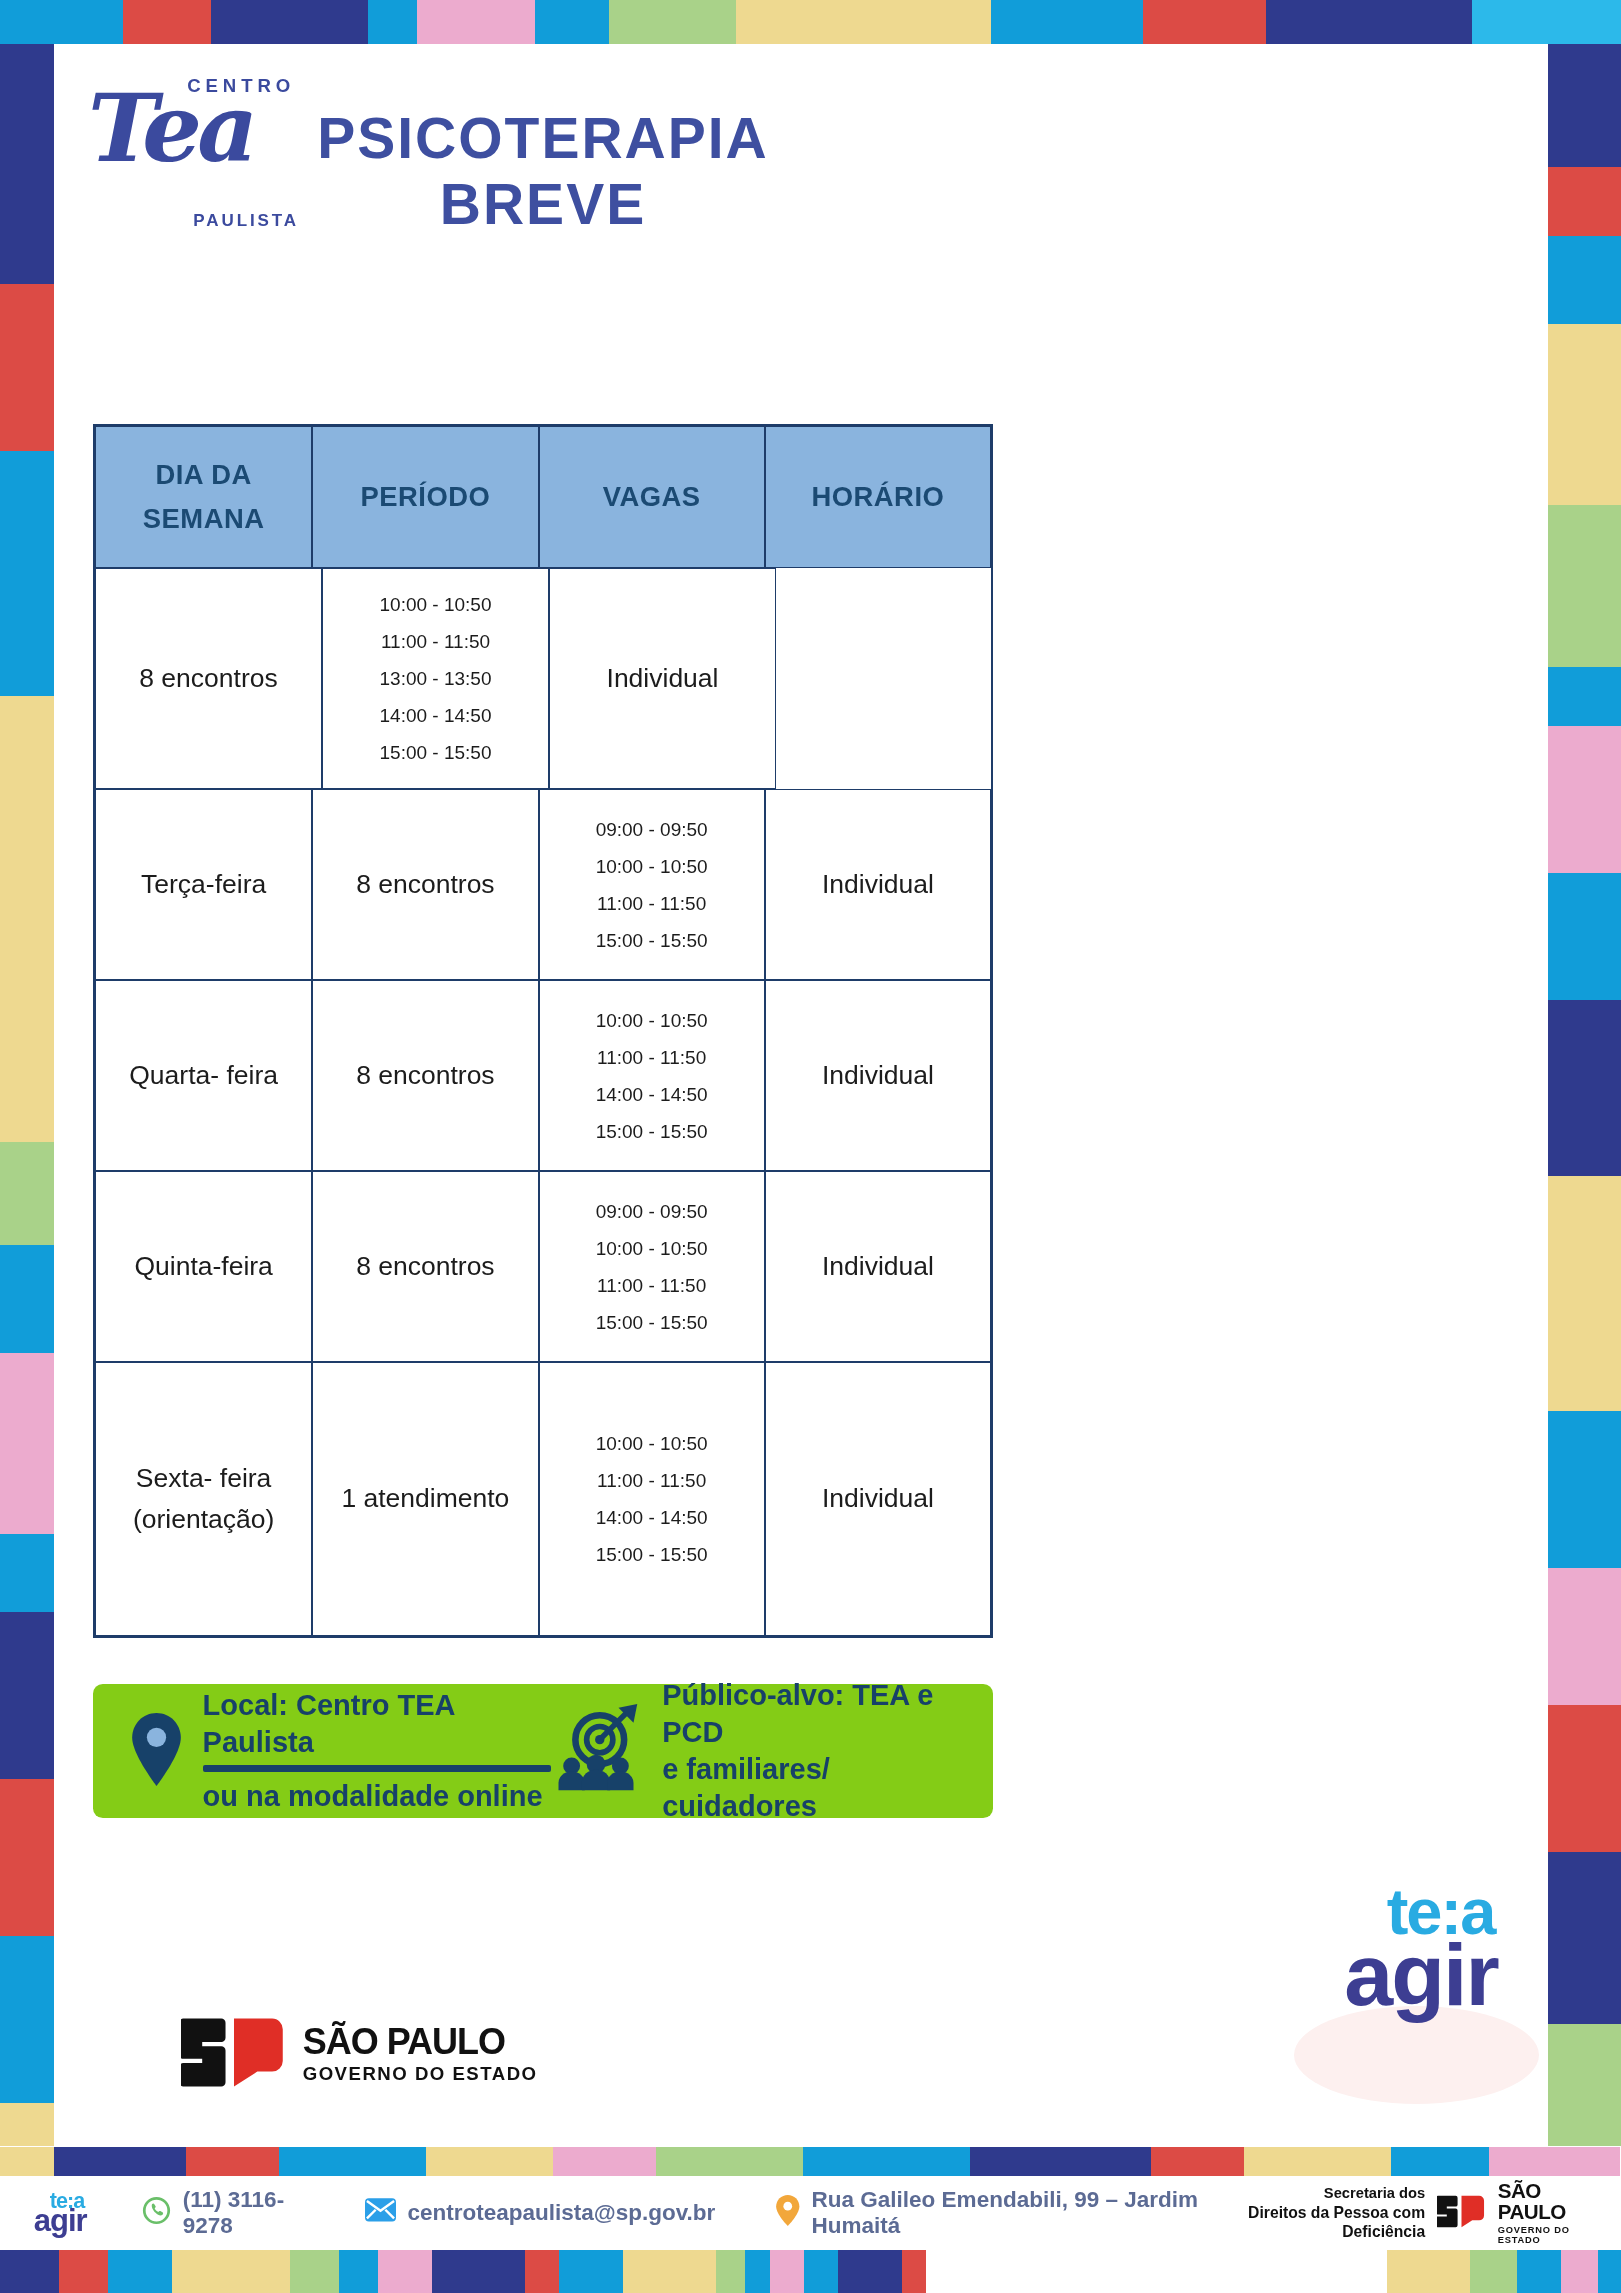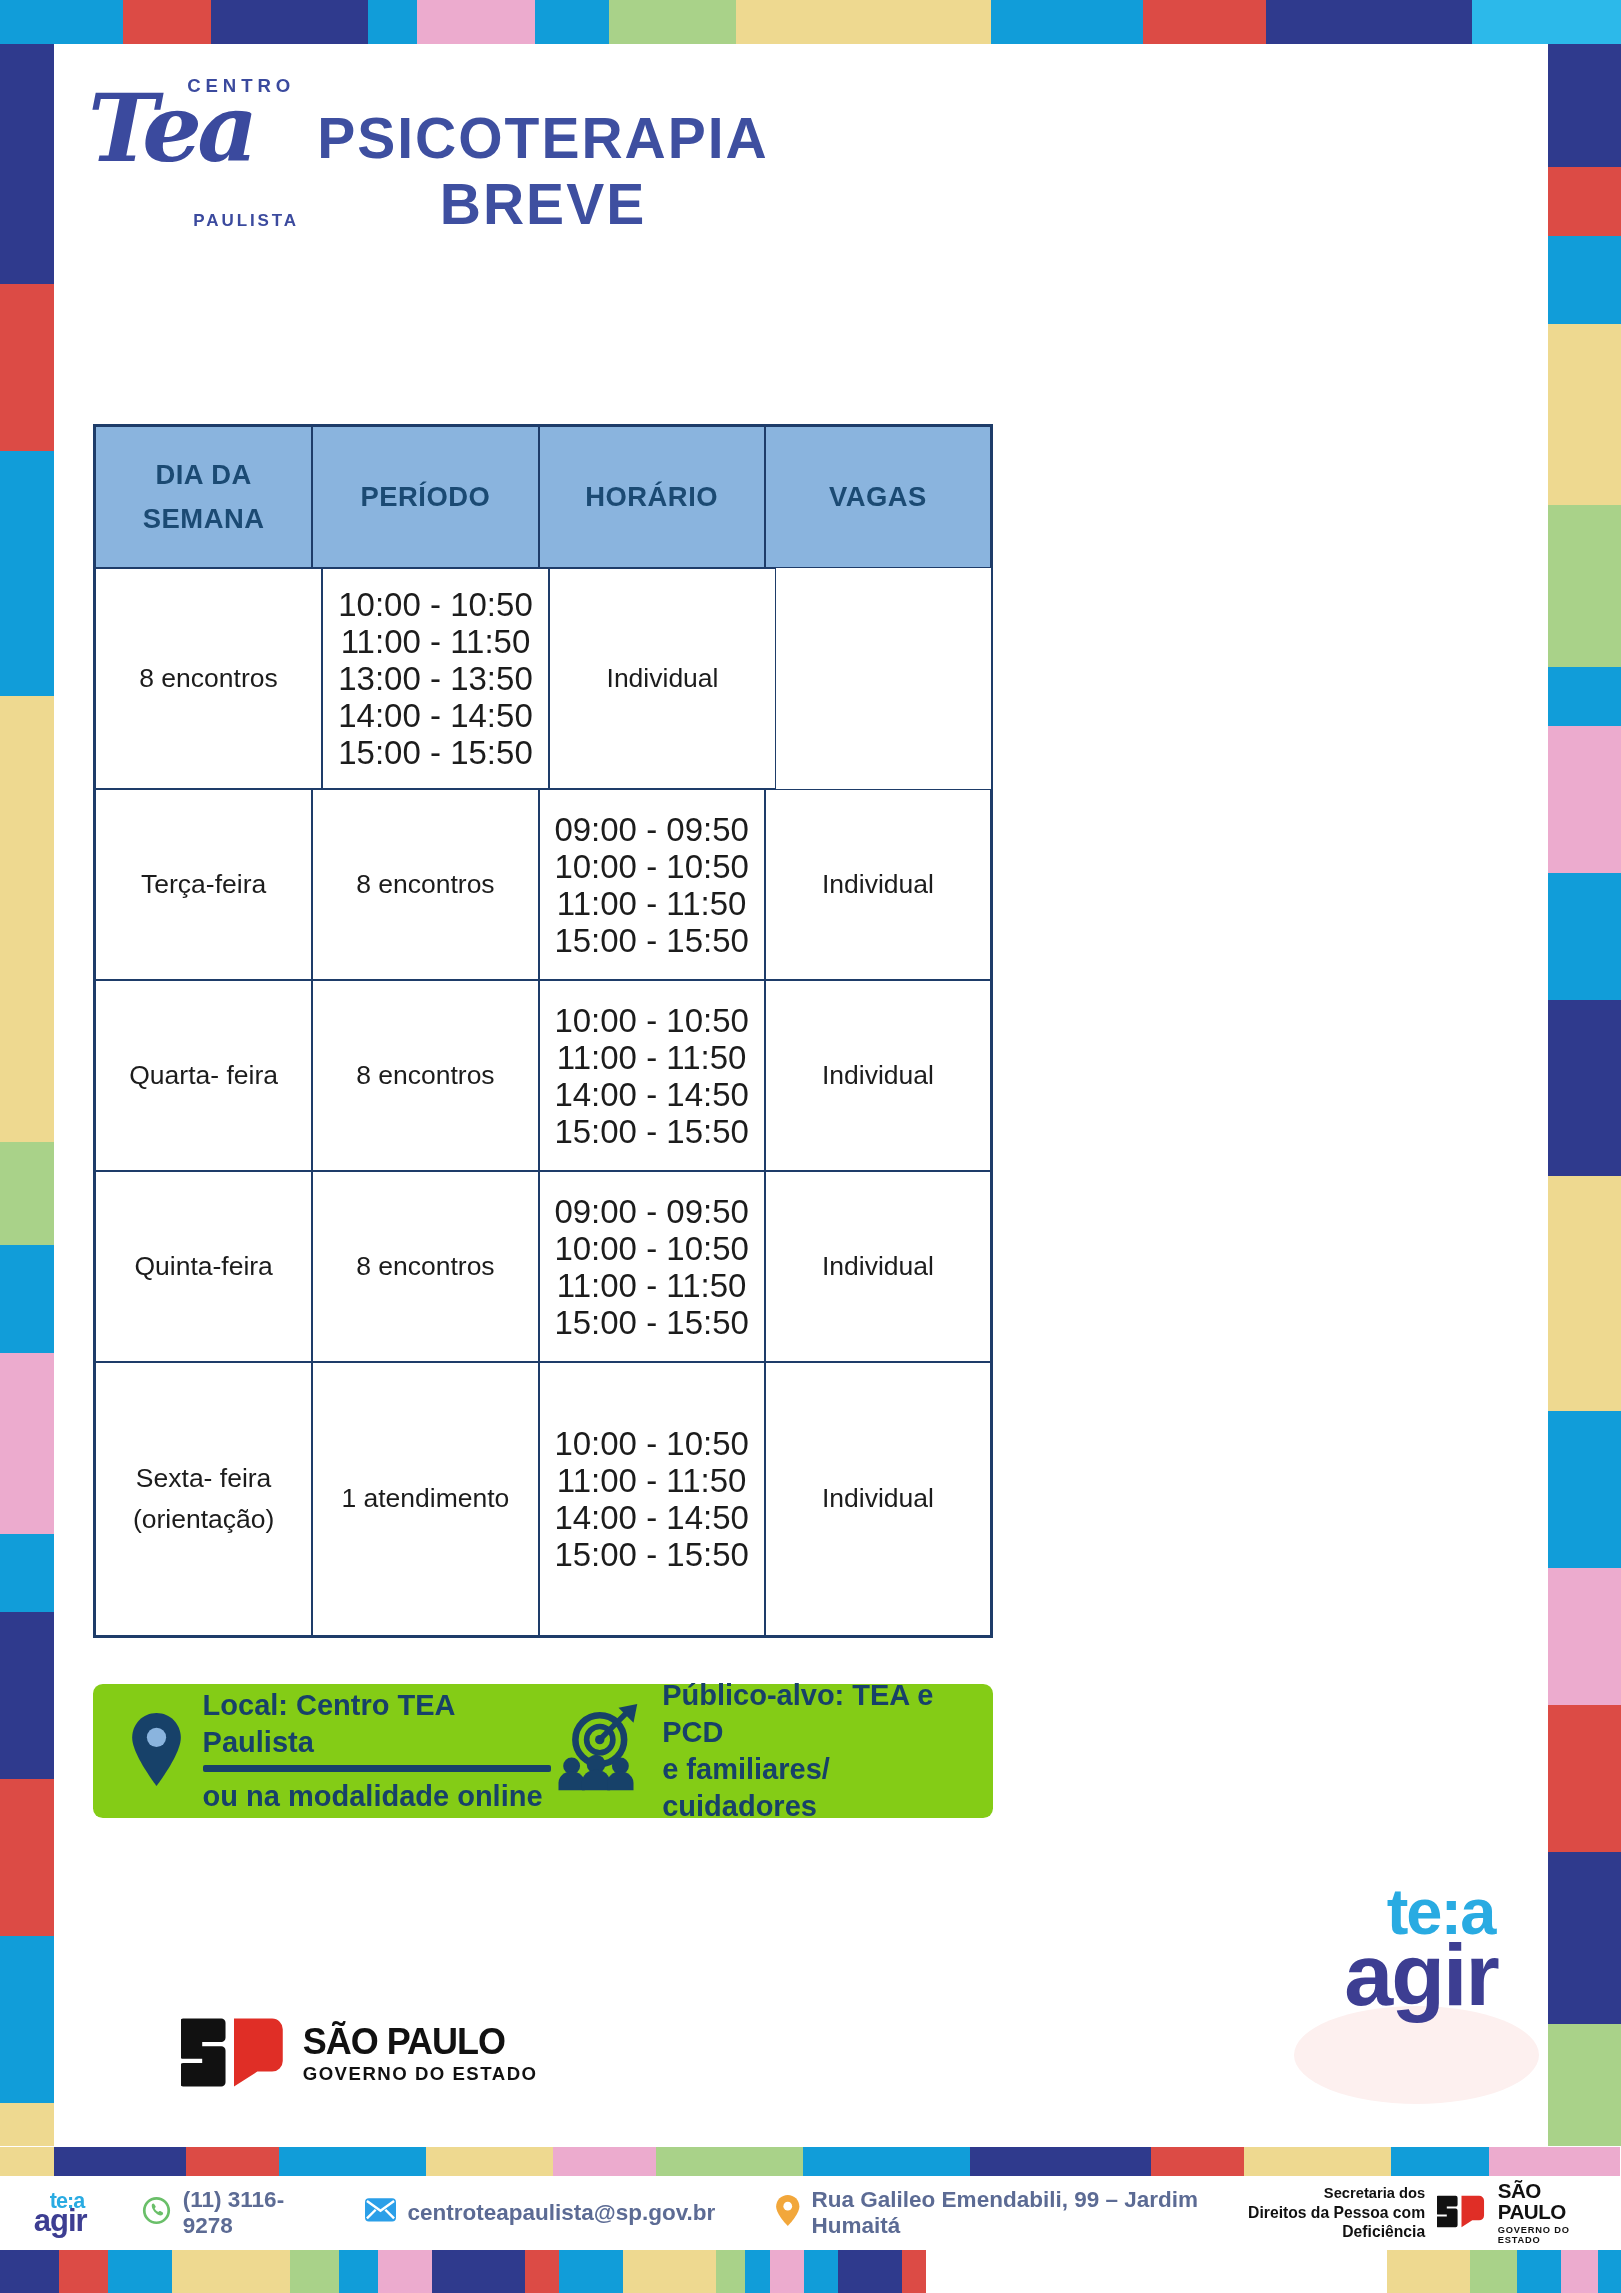--- a/index.html
+++ b/index.html
@@ -38,21 +38,21 @@
   
   .tbl { position:absolute; left:39px; top:380px; width:900px;
          border:2px solid #1e3c69; }
   .tr { display:flex; }
   .td { border:1.5px solid #1e3c69; display:flex; flex-direction:column;
         align-items:center; justify-content:center; text-align:center; }
   .c1 { width:218px; } .c2 { width:227px; } .c3 { width:227px; } .c4 { width:227px; }
   .th { background:#8ab4de; color:#1b4a73; font-weight:700; font-size:27.4px;
         line-height:1.6; letter-spacing:0.5px; white-space:pre-line; height:142px; }
   .cell-day, .cell-period, .cell-vagas { font-size:26.5px; color:#1c1c1c; white-space:pre-line; line-height:1.55; }
-  .cell-times { font-size:33px; color:#1c1c1c; white-space:pre-line; line-height:37px; }
+  .cell-times { font-size:19px; color:#1c1c1c; white-space:pre-line; line-height:37px; }
 
   
   .banner { position:absolute; left:39px; top:1640px; width:900px; height:134px;
             background:#84cc16; border-radius:9.8px; display:flex; align-items:center;
             justify-content:space-between; padding:0 33px 0 39px; color:#174169; }
   .bgroup { display:flex; align-items:center; gap:21.6px; }
   .btxt { font-weight:800; font-size:29px; line-height:1.28; }
   .bline { height:7.8px; background:#174169; width:348px; margin:3.9px 0 5.9px 0; border-radius:2px; }
 
   
@@ -185,22 +185,22 @@
   <div class="title">
     <div>PSICOTERAPIA</div>
     <div>BREVE</div>
   </div>
 
   <div class="tbl">
     <div class="tr">
       <div class="td th c1">DIA DA
 SEMANA</div>
       <div class="td th c2">PERÍODO</div>
+      <div class="td th c4">VAGAS</div>
       <div class="td th c3">HORÁRIO</div>
-      <div class="td th c4">VAGAS</div>
     </div>
     <div id="tbody">
         <div class="tr">
           <div class="td c2 cell-period" style="height: 221px;">8 encontros</div>
           <div class="td c3 cell-times" style="height: 221px;">10:00 - 10:50
 11:00 - 11:50
 13:00 - 13:50
 14:00 - 14:50
 15:00 - 15:50</div>
           <div class="td c4 cell-vagas" style="height: 221px;">Individual</div>

